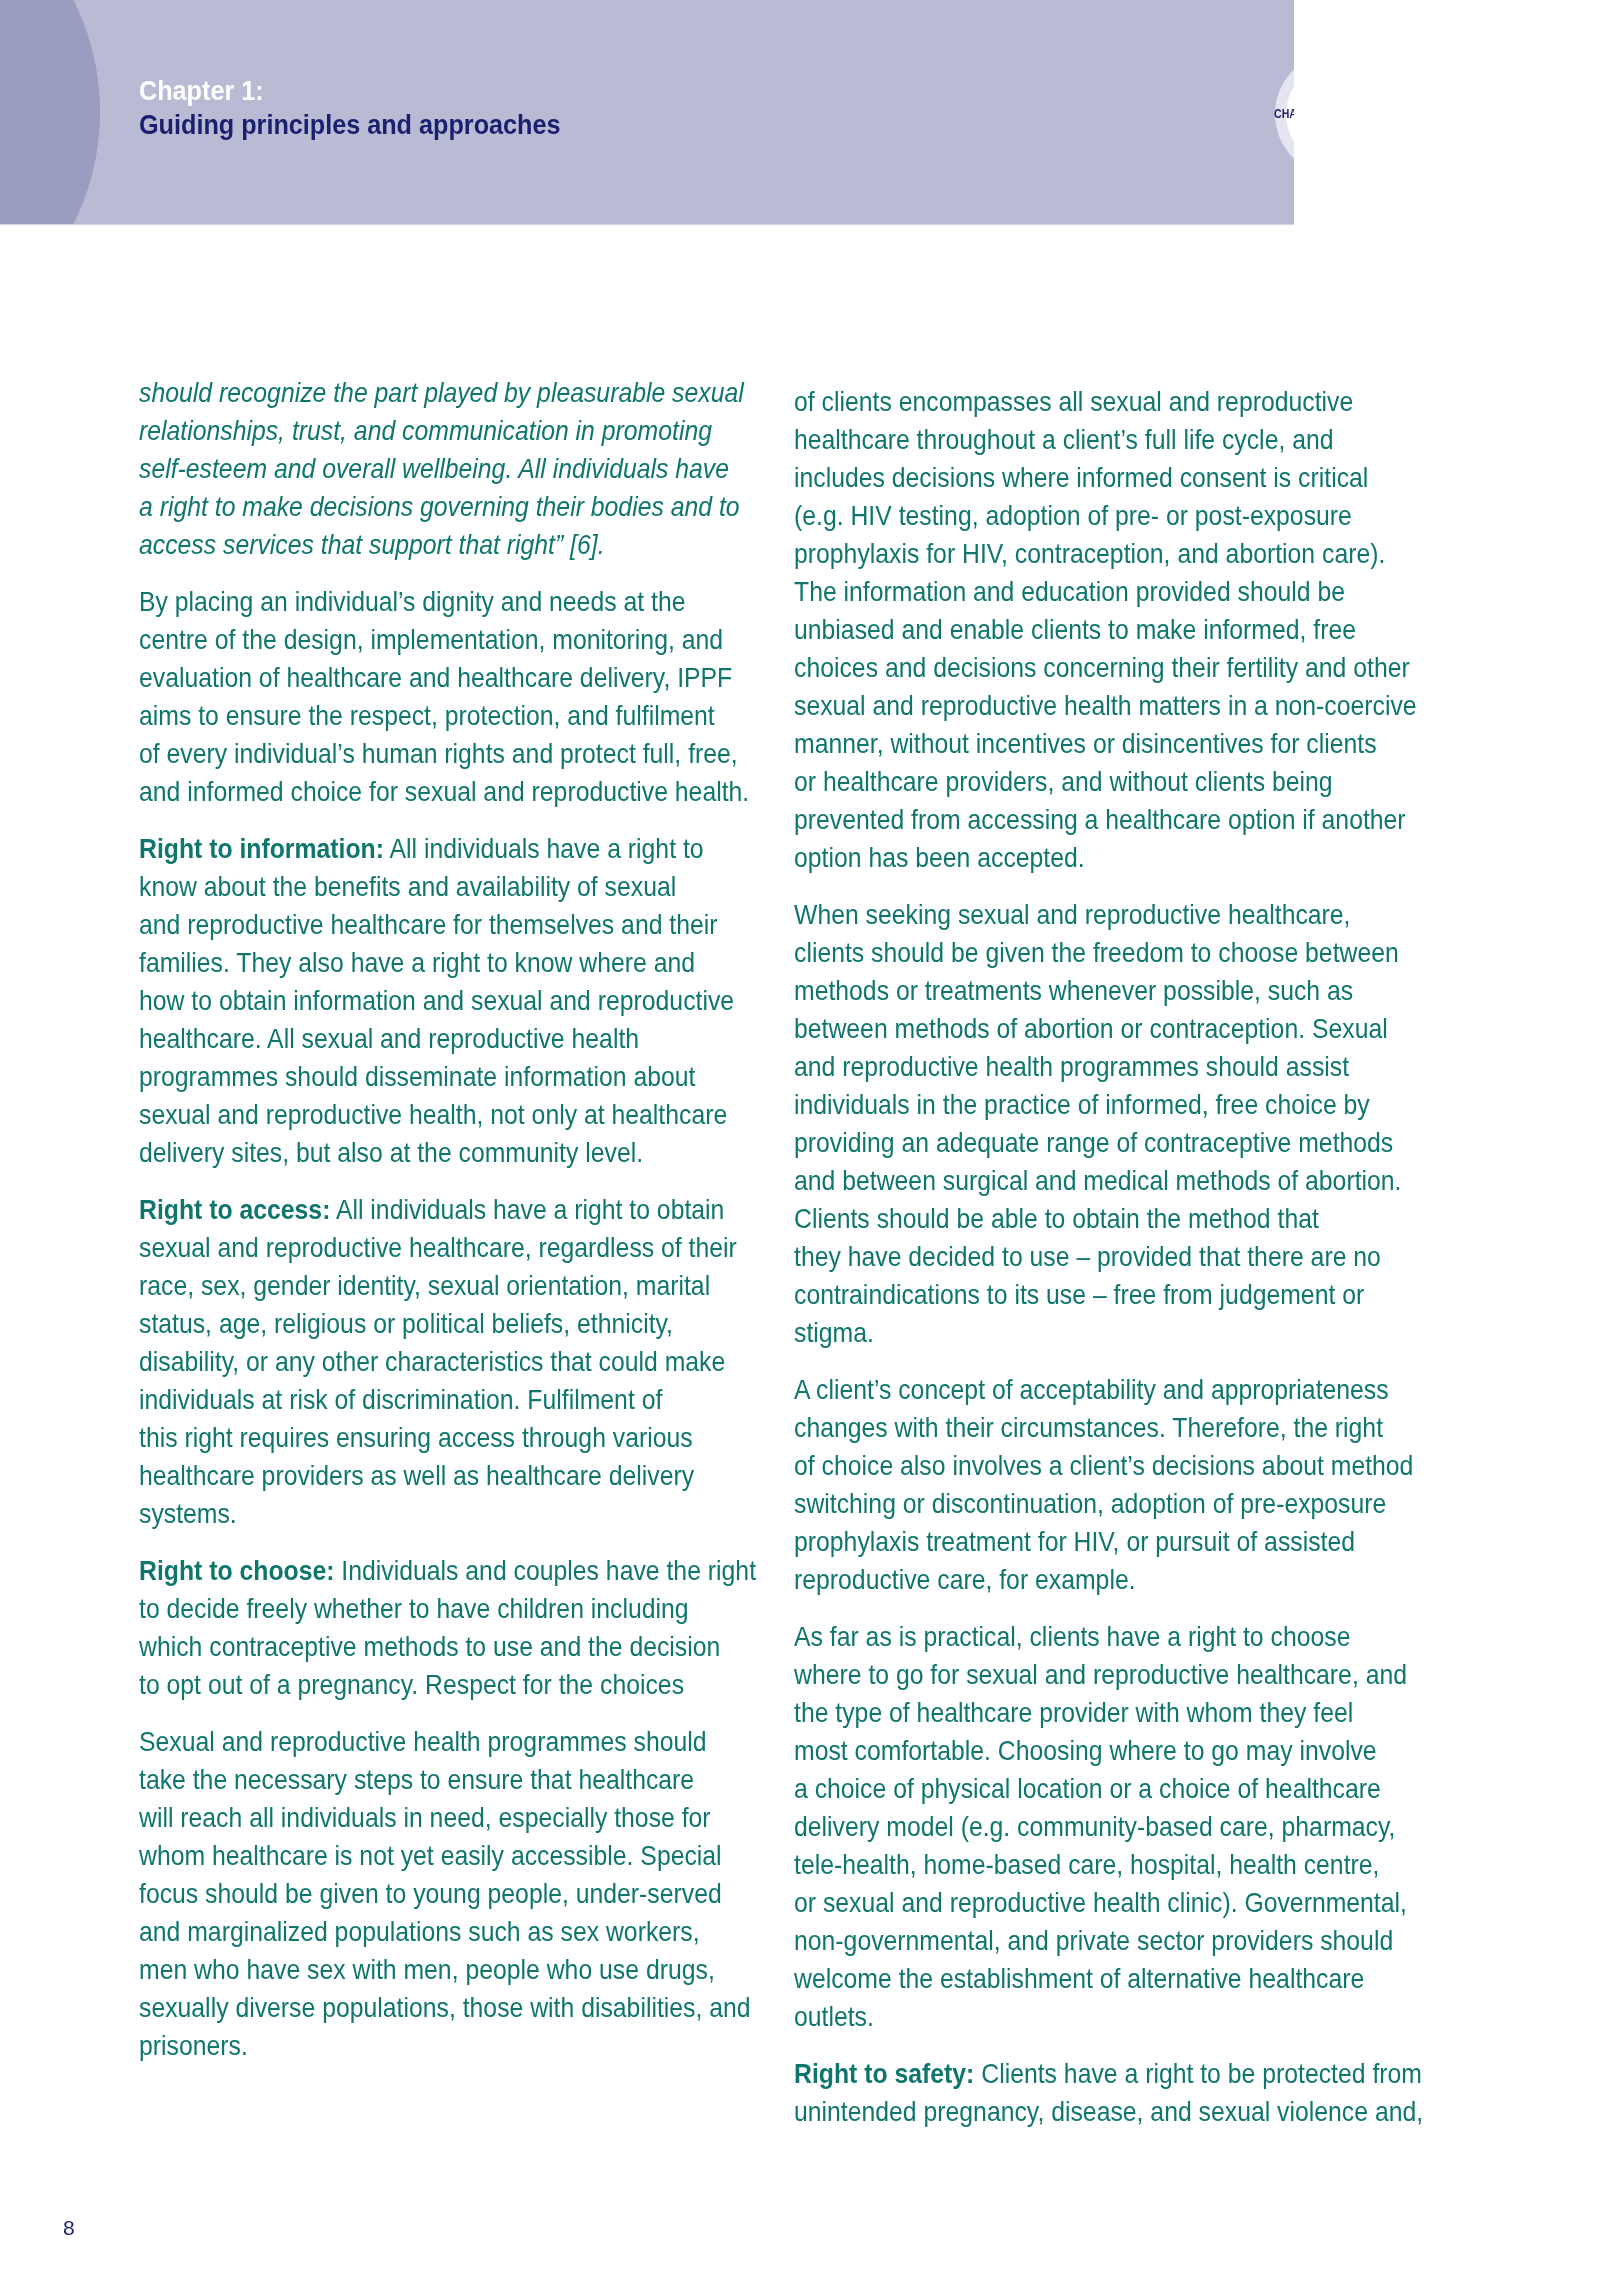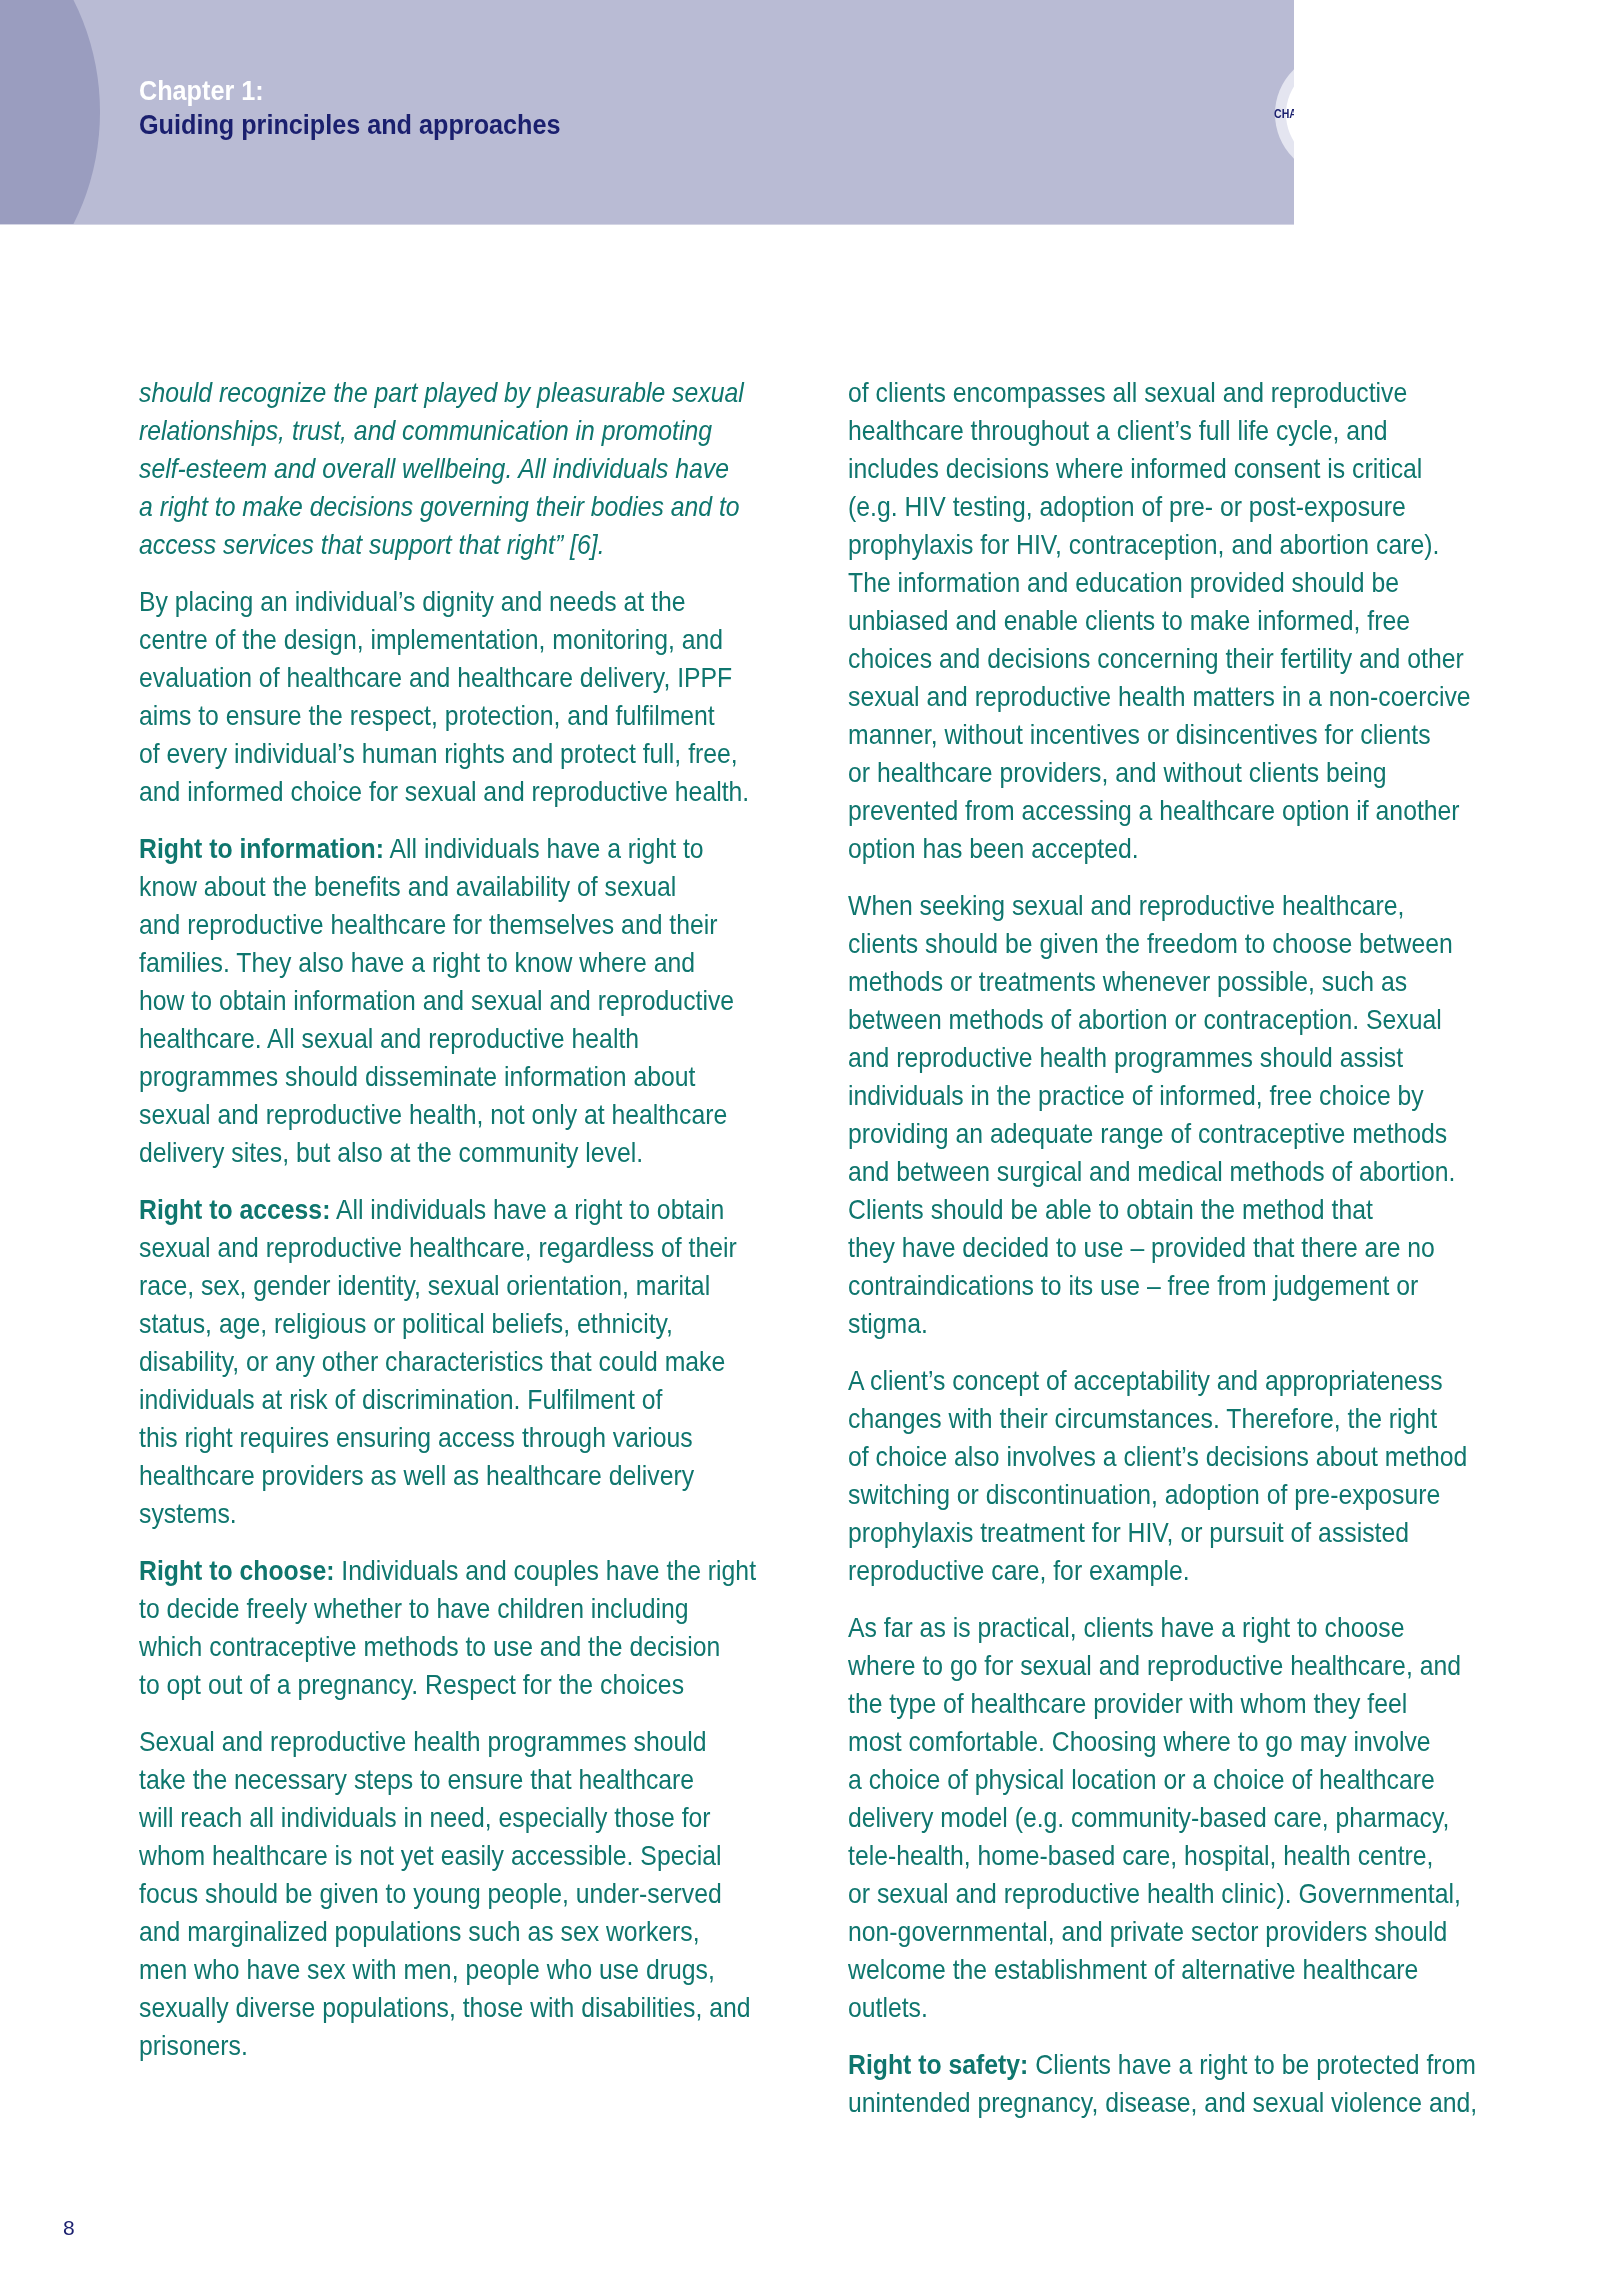--- a/index.html
+++ b/index.html
@@ -42,21 +42,21 @@
   #chapter-contents-btn .inner { width: 102px; height: 102px; background: #ffffff; color: #1a1f6e; }
   #main-contents-btn { left: 1455px; top: 53px; width: 123px; height: 123px; background: #5d6199; }
   #main-contents-btn .inner { width: 101px; height: 101px; background: #ec4899; color: #ffffff; }
 
   .column {
     position: absolute; top: 374px;
     font-family: "Liberation Sans", sans-serif;
     font-size: 28px; line-height: 38px; color: #0f766e;
   }
   #col-left { left: 139px; width: 651px; }
-  #col-right { left: 848px; width: 659px; }
+  #col-right { left: 794px; width: 659px; margin-top: 9px; }
   .para { margin-bottom: 19px; }
   .para.italic .line { font-style: italic; }
   .line {
     display: block; white-space: nowrap; height: 38px;
     transform: scaleX(0.885); transform-origin: left center;
   }
   .lead { font-weight: bold; }
 
   .page-number {
     position: absolute; left: 63px; top: 2216px;

